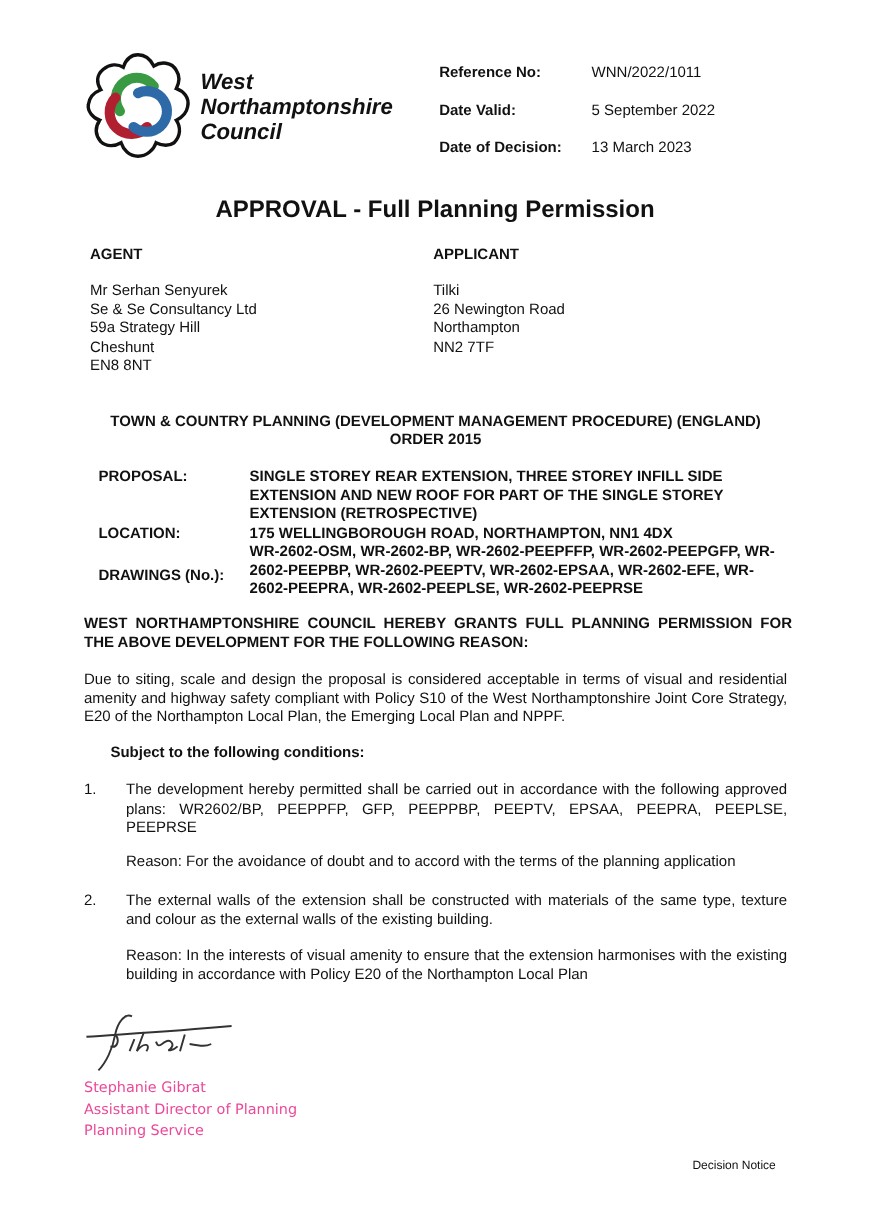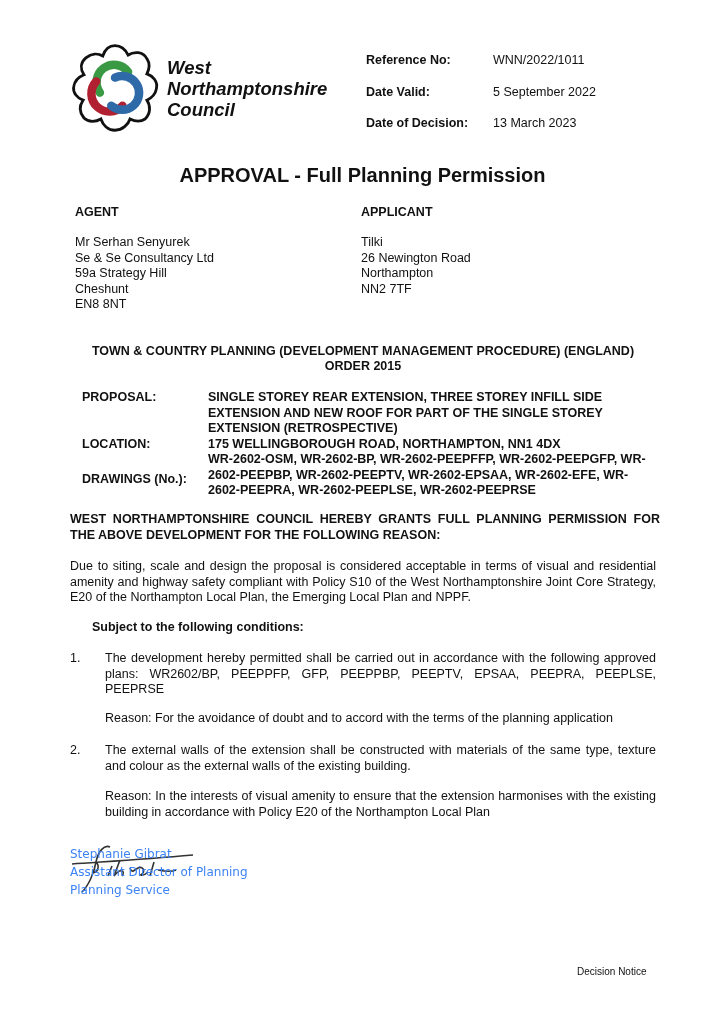--- a/index.html
+++ b/index.html
@@ -17,21 +17,21 @@
   .addr { font-size:12.5px; line-height:15.6px; }
   .act { left:68px; width:590px; top:344px; text-align:center; font-size:12.5px; font-weight:bold; line-height:15px; }
   .kv-label { font-size:12.5px; font-weight:bold; left:70px;padding-left:12px; }
   .kv-val { font-size:12.5px; font-weight:bold; left:208px; width:450px; line-height:15.5px; }
   .grant { left:70px; width:590px; top:512px; font-size:12.5px; font-weight:bold; line-height:15.5px; text-align:justify; text-align-last:left; }
   .para { left:70px; width:586px; font-size:12.5px; line-height:15.7px; text-align:justify; }
   .subhead { left:70px; top:620px; font-size:12.5px; font-weight:bold;margin-left:22px; }
   .num { left:70px; font-size:12.5px; }
   .cond { left:105px; width:551px; font-size:12.5px; line-height:15.6px; text-align:justify; }
   .sig { left:68px; top:842px; width:160px; height:58px; }
-  .signer { left:70px; top:845px; font-family:"DejaVu Sans", sans-serif; font-size:12px; line-height:18px; color:#3b82f6; }
+  .signer { left:70px; top:897px; font-family:"DejaVu Sans", sans-serif; font-size:12px; line-height:18px; color:#ec4899; }
   .footer { left:577px; top:966px; font-size:10px; }
 </style>
 </head>
 <body>
 
 <div class="abs logo">
   <svg width="94" height="94" viewBox="0 0 100 100">
     <path d="M50 6 C58 6 62 12 64 16 C70 12 80 12 84 20 C88 26 86 32 84 36 C90 38 96 44 94 52 C93 58 88 62 84 64 C88 70 88 78 82 84 C76 88 70 86 66 84 C64 90 58 96 50 96 C42 96 37 90 35 84 C30 87 22 88 17 83 C12 77 12 70 16 64 C10 62 5 56 6 50 C7 43 12 39 17 37 C13 31 13 24 19 19 C25 14 32 14 37 17 C39 11 43 6 50 6 Z" fill="#fff" stroke="#111" stroke-width="3"></path>
     <path d="M34 56 A18 18 0 1 1 64 34" fill="none" stroke="#3a9a44" stroke-width="9" stroke-linecap="round"></path>
     <path d="M30 44 A18 18 0 1 0 58 70" fill="none" stroke="#b02030" stroke-width="9" stroke-linecap="round"></path>

